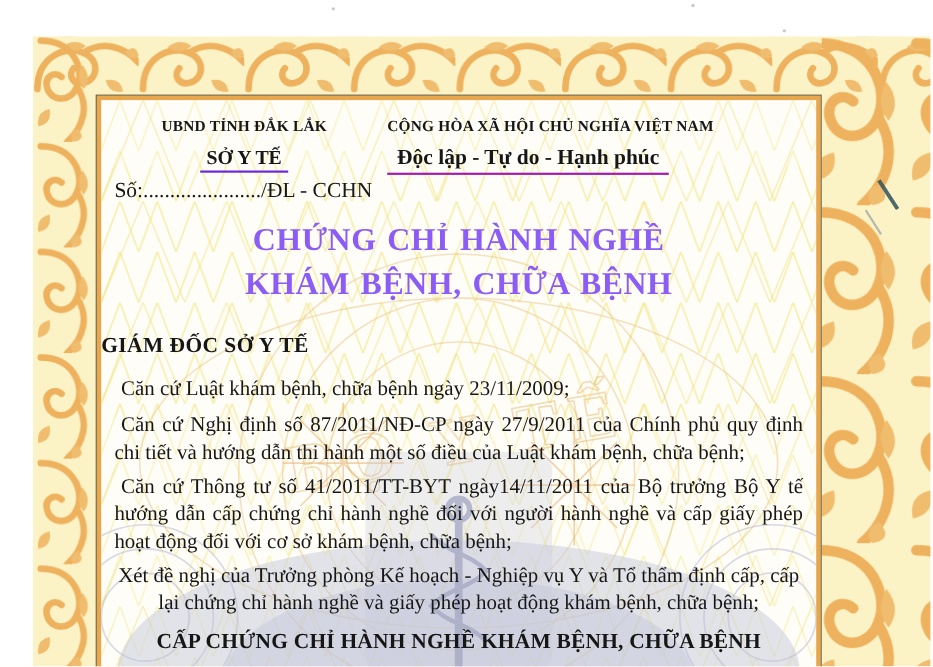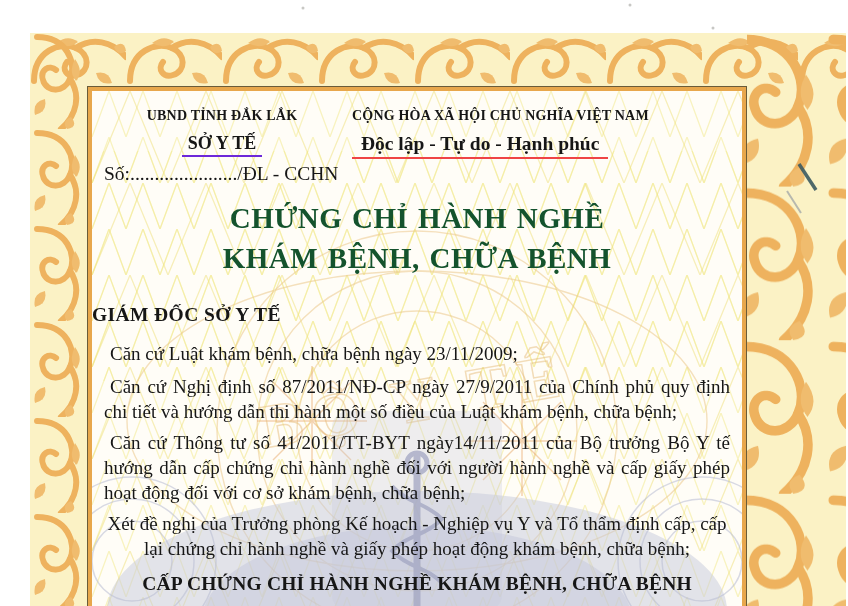--- a/index.html
+++ b/index.html
@@ -16,26 +16,26 @@
   }
   .guilloche { position:absolute; left:0; top:0; z-index:0; }
   .layer { position:absolute; inset:0; z-index:2; }
   .header-row { position:absolute; top:12px; left:0; right:0; display:flex; }
   .col-left { width:40%; text-align:center; }
   .col-right { width:60%; }
   .hdr1 { font-weight:bold; font-size:14px; line-height:26px; letter-spacing:0.2px; }
   .hdr2 { font-weight:bold; font-size:18px; line-height:28px; }
   .hdr2 span { border-bottom:2px solid #6d28d9; padding:0 6px 2px; }
   .motto { font-weight:bold; font-size:19.5px; line-height:29px; }
-  .motto span { border-bottom:2px solid #ef4444; padding:0 9px 3px; }
+  .motto span { border-bottom:2px solid #a21caf; padding:0 9px 3px; }
   .so-line { position:absolute; top:72px; left:12px; font-size:19.5px; }
   .title {
     position:absolute; top:107px; left:0; right:0; text-align:center;
     font-weight:bold; font-size:29px; line-height:40px;
-    color:#14532d; letter-spacing:0.5px; word-spacing:2px;
+    color:#8b5cf6; letter-spacing:0.5px; word-spacing:2px;
   }
   .authority {
     position:absolute; top:213px; left:0; right:0; text-align:left;
     font-weight:bold; font-size:19.5px; letter-spacing:0.4px;
   }
   .recital {
     position:absolute; left:0; right:0; padding:0 12px;
     font-size:19px; line-height:24.8px; text-align:justify; text-indent:6px;
   }
   .r1 { top:251px; }

